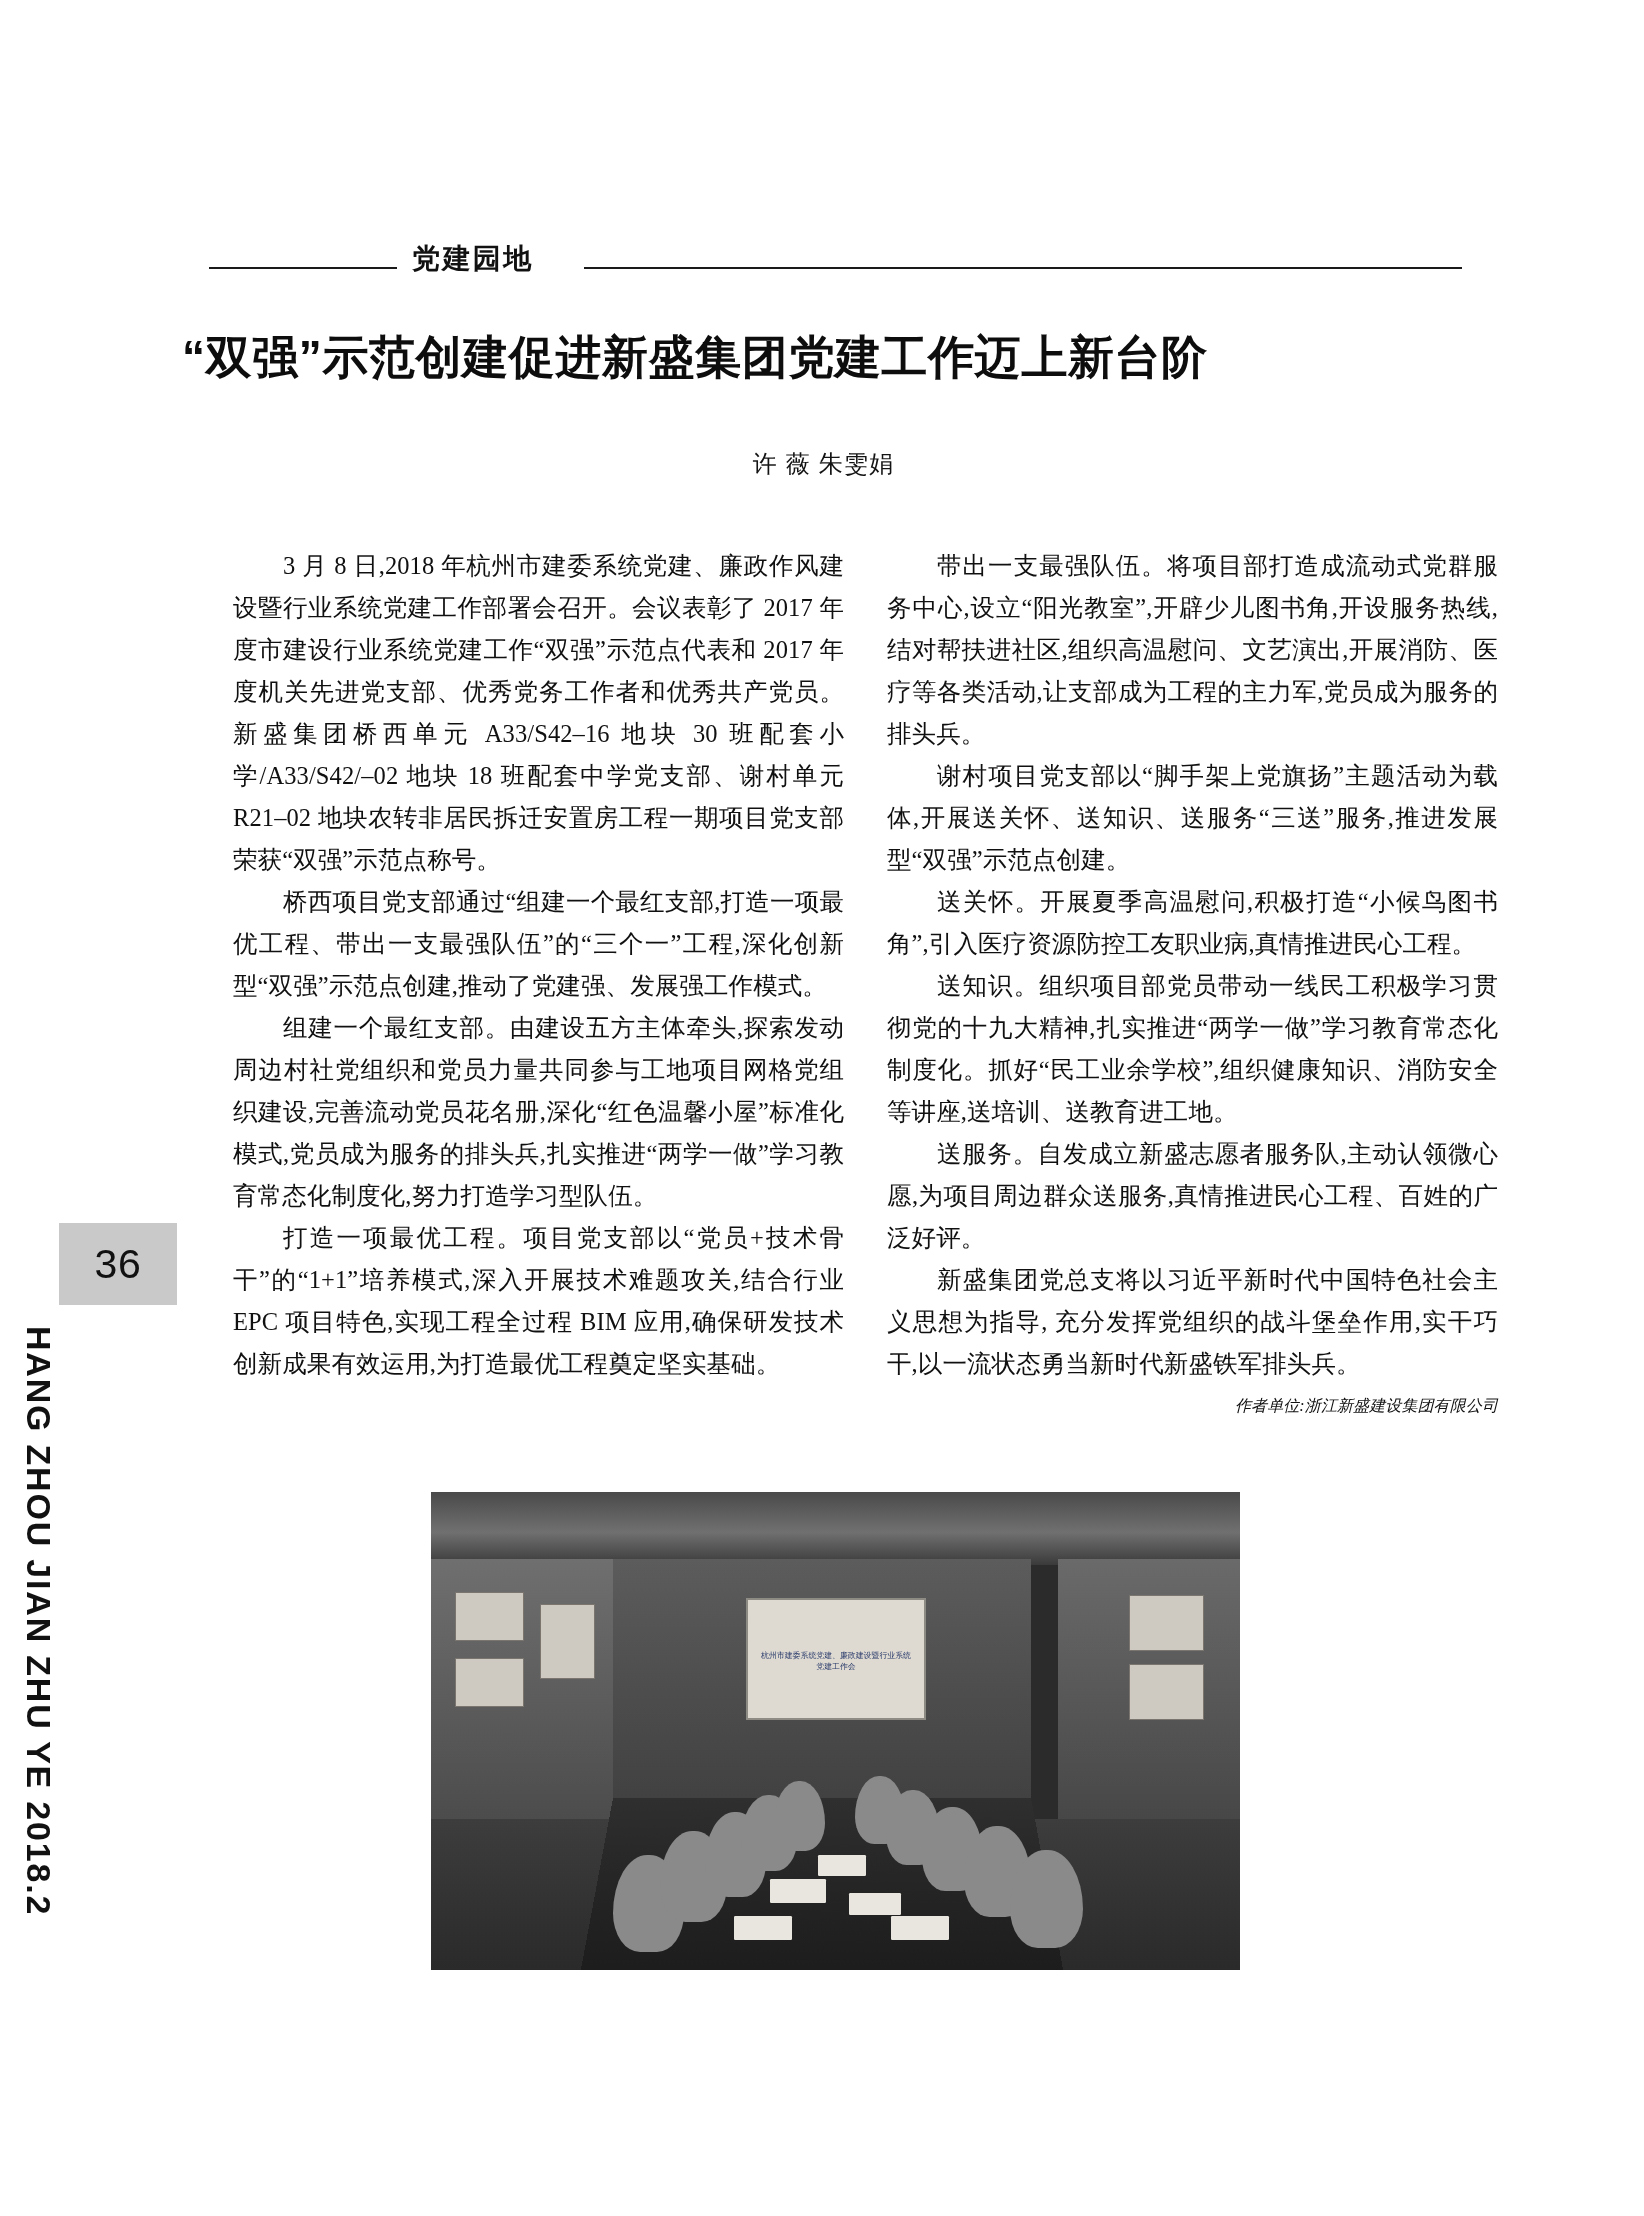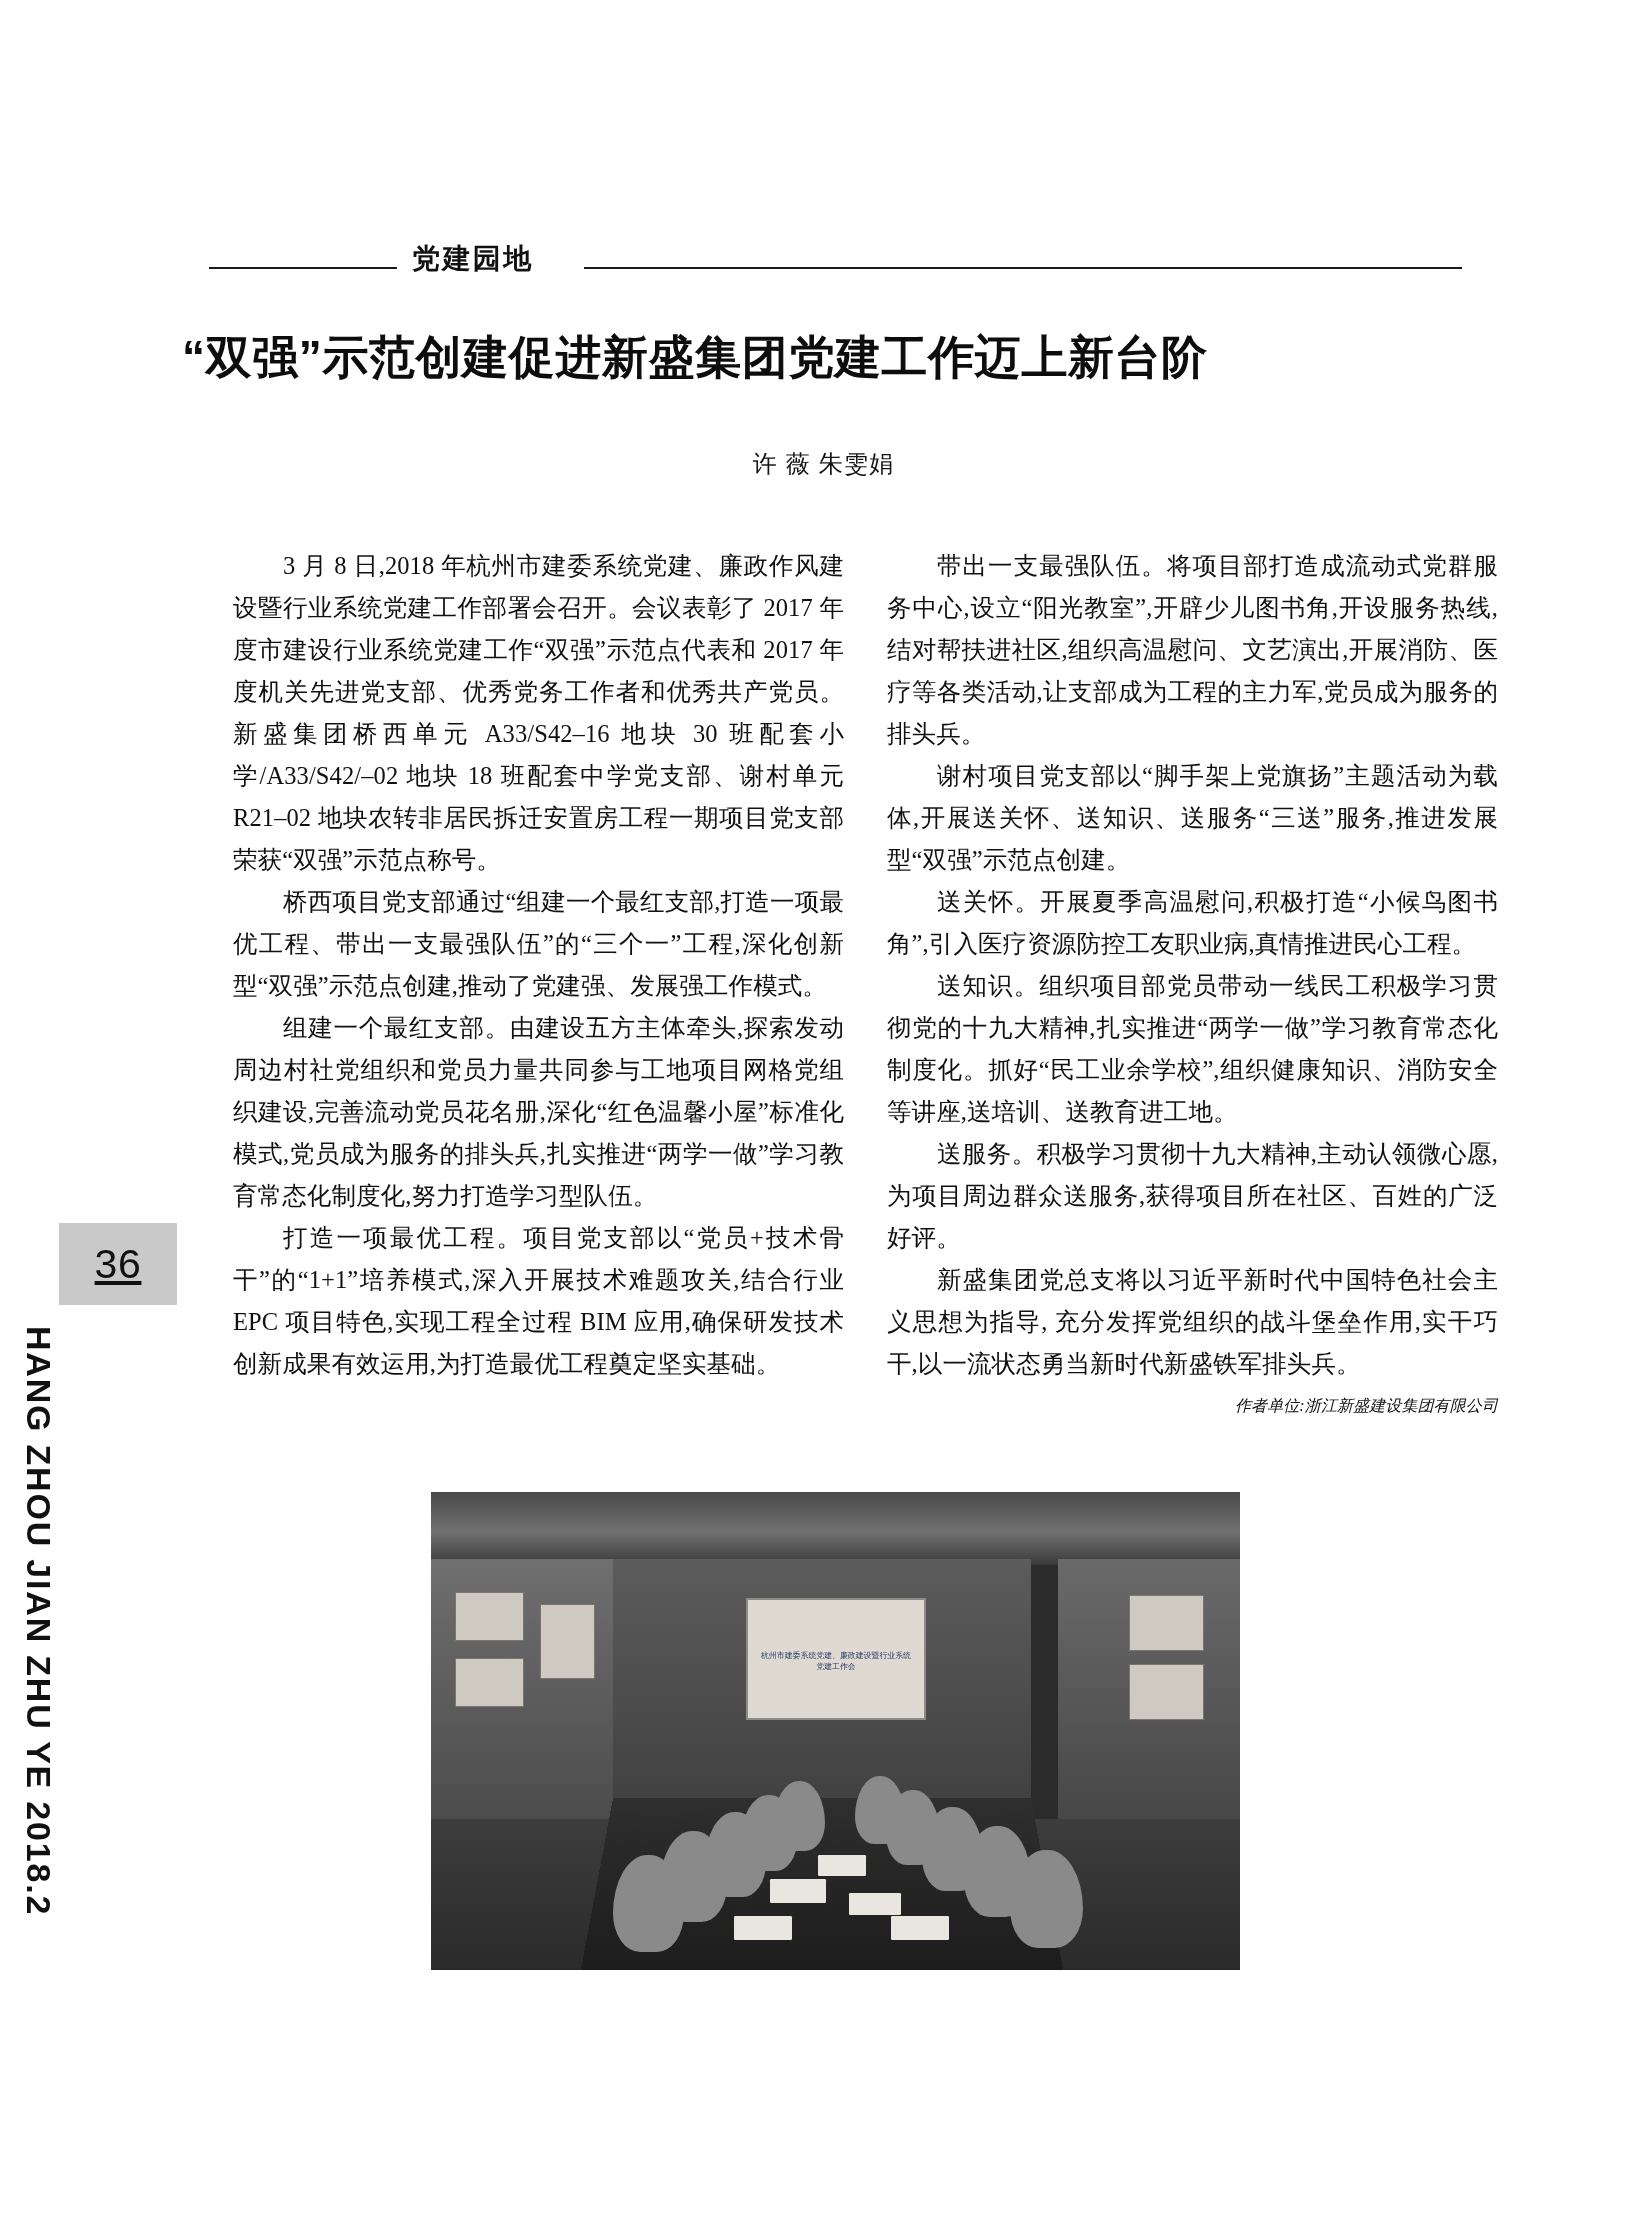--- a/index.html
+++ b/index.html
@@ -32,21 +32,20 @@
   .folio-box {
     position: absolute;
     left: 59px;
     top: 0;
     width: 118px;
     height: 82px;
     background: #c9c9c9;
     display: flex;
     align-items: center;
     justify-content: center;
-    text-decoration: underline;
   }
   .folio-num {
     font-family: "Liberation Sans", sans-serif;
     font-size: 41px;
     color: #111;
     letter-spacing: 0.6px;
   }
   .running-title {
     position: absolute;
     left: 58px;
@@ -257,21 +256,21 @@
     <p>桥西项目党支部通过“组建一个最红支部,打造一项最优工程、带出一支最强队伍”的“三个一”工程,深化创新型“双强”示范点创建,推动了党建强、发展强工作模式。</p>
     <p>组建一个最红支部。由建设五方主体牵头,探索发动周边村社党组织和党员力量共同参与工地项目网格党组织建设,完善流动党员花名册,深化“红色温馨小屋”标准化模式,党员成为服务的排头兵,扎实推进“两学一做”学习教育常态化制度化,努力打造学习型队伍。</p>
     <p>打造一项最优工程。项目党支部以“党员+技术骨干”的“1+1”培养模式,深入开展技术难题攻关,结合行业 EPC 项目特色,实现工程全过程 BIM 应用,确保研发技术创新成果有效运用,为打造最优工程奠定坚实基础。</p>
   </div>
 
   <div class="col col-right">
     <p>带出一支最强队伍。将项目部打造成流动式党群服务中心,设立“阳光教室”,开辟少儿图书角,开设服务热线,结对帮扶进社区,组织高温慰问、文艺演出,开展消防、医疗等各类活动,让支部成为工程的主力军,党员成为服务的排头兵。</p>
     <p>谢村项目党支部以“脚手架上党旗扬”主题活动为载体,开展送关怀、送知识、送服务“三送”服务,推进发展型“双强”示范点创建。</p>
     <p>送关怀。开展夏季高温慰问,积极打造“小候鸟图书角”,引入医疗资源防控工友职业病,真情推进民心工程。</p>
     <p>送知识。组织项目部党员带动一线民工积极学习贯彻党的十九大精神,扎实推进“两学一做”学习教育常态化制度化。抓好“民工业余学校”,组织健康知识、消防安全等讲座,送培训、送教育进工地。</p>
-    <p>送服务。积极学习贯彻十九大精神,主动认领微心愿,为项目周边群众送服务,获得项目所在社区、百姓的广泛好评。</p>
+    <p>送服务。自发成立新盛志愿者服务队,主动认领微心愿,为项目周边群众送服务,真情推进民心工程、百姓的广泛好评。</p>
     <p>新盛集团党总支将以习近平新时代中国特色社会主义思想为指导, 充分发挥党组织的战斗堡垒作用,实干巧干,以一流状态勇当新时代新盛铁军排头兵。</p>
     <p class="credit">作者单位:浙江新盛建设集团有限公司</p>
   </div>
 
   <div class="photo-wrap">
     <div class="photo">
       <div class="ph-ceiling"></div>
       <div class="ph-wall-l"></div>
       <div class="ph-back"></div>
       <div class="ph-wall-r"></div>

